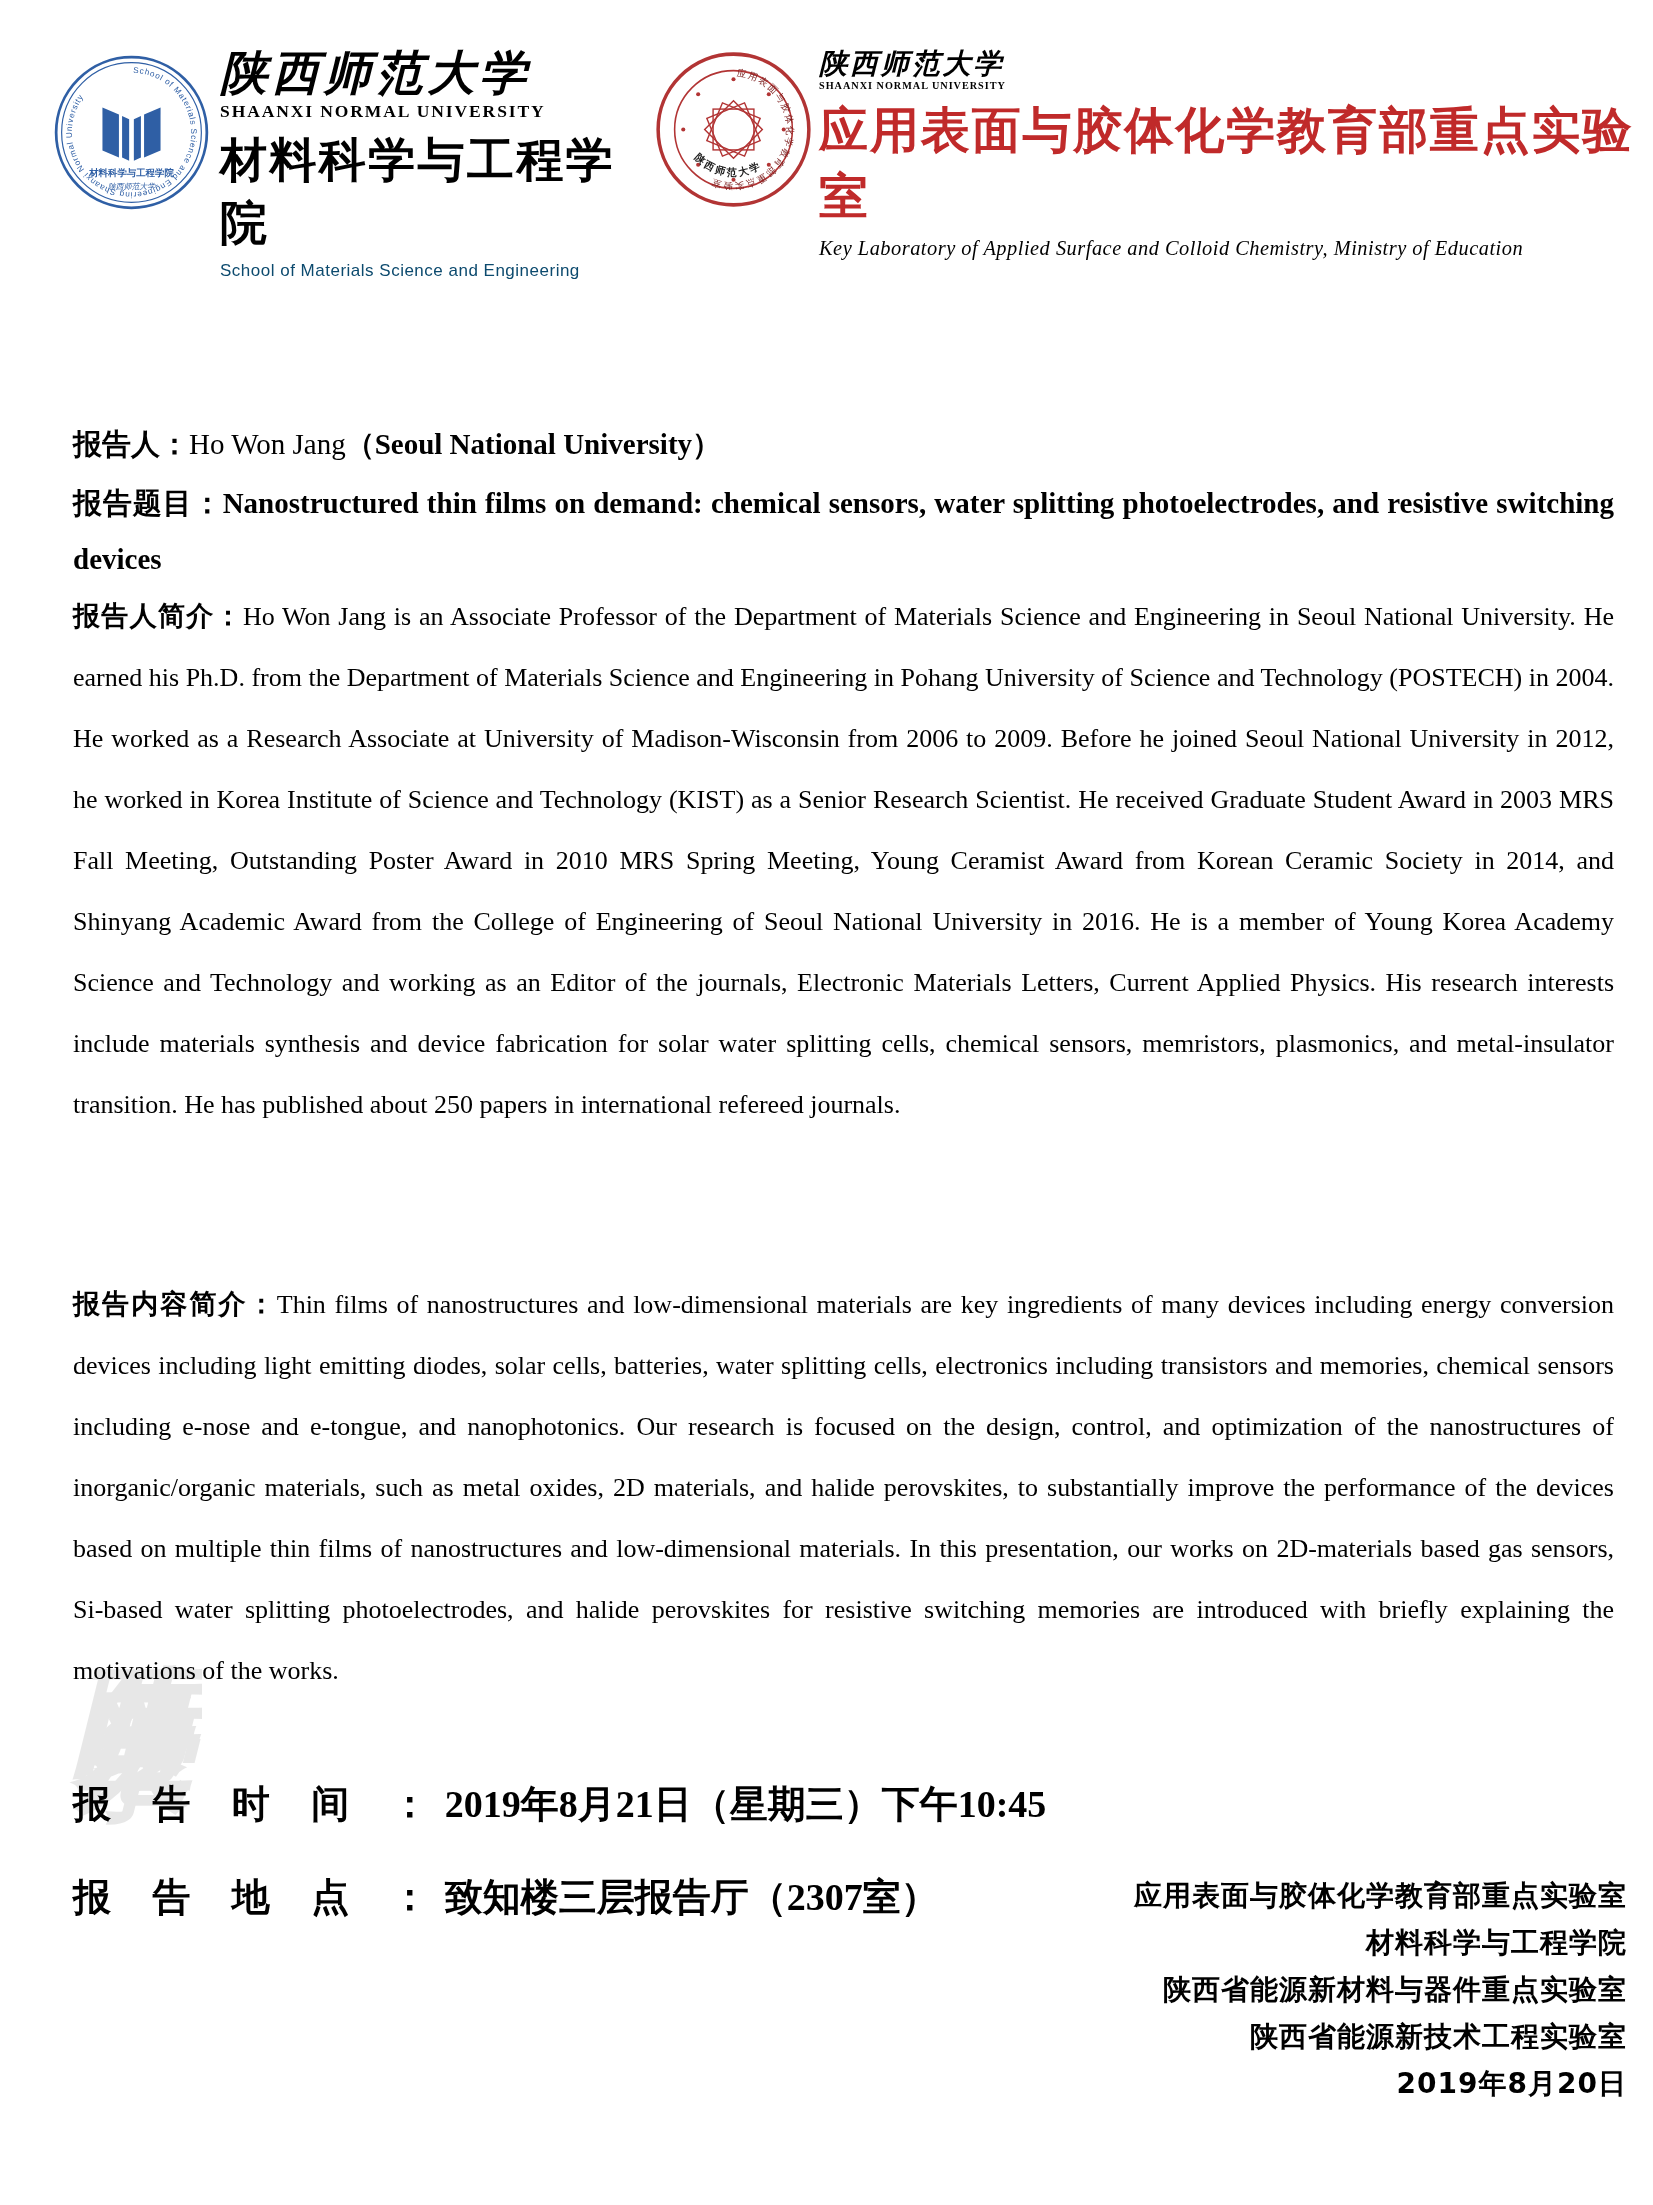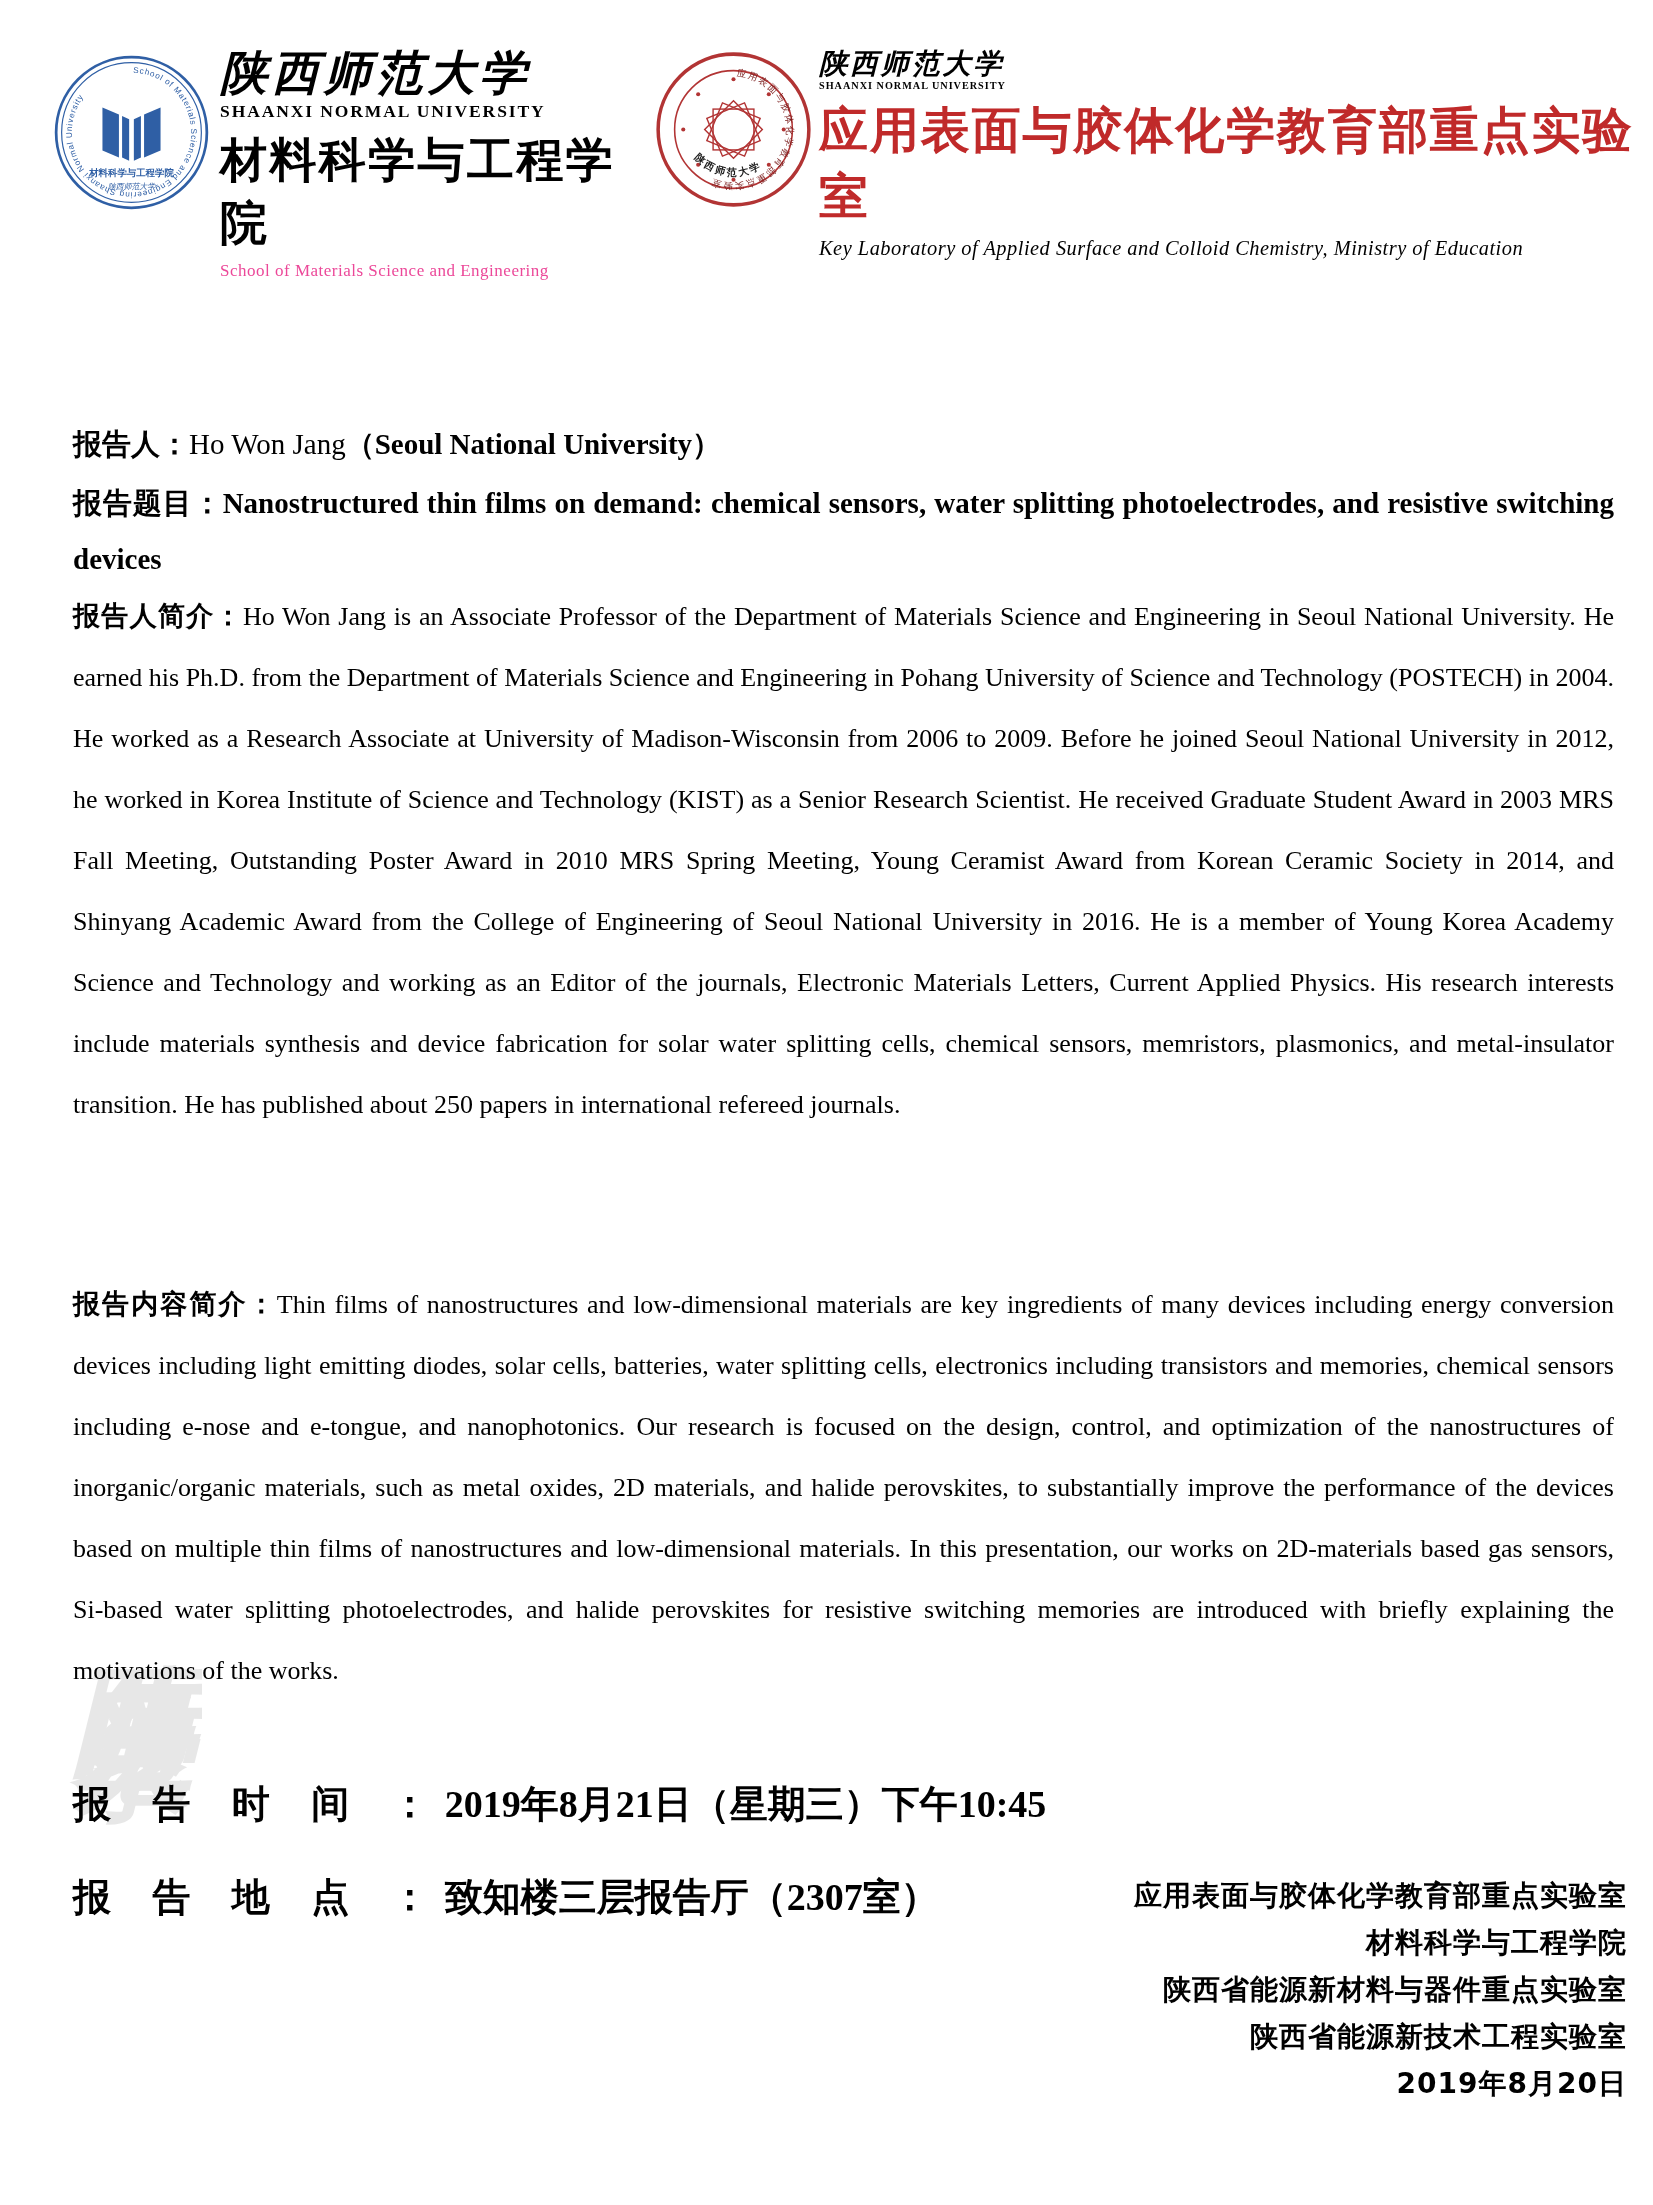--- a/index.html
+++ b/index.html
@@ -21,22 +21,22 @@
     font-family:"DejaVu Serif", serif;
     font-style:italic;font-weight:bold;
     font-size:47px;letter-spacing:4.9px;line-height:1.05;
   }
   .calligraphy.sm{font-size:28px;letter-spacing:2.9px;}
   .univ-en{font-family:"Liberation Serif",serif;font-weight:bold;
     font-size:17.5px;letter-spacing:1.9px;margin-top:3.9px;}
   .univ-en.sm{font-size:10.2px;letter-spacing:1px;margin-top:1.9px;}
   .school-cn{font-family:"DejaVu Sans",sans-serif;font-weight:900;
     font-size:47px;letter-spacing:2.4px;margin-top:6.8px;}
-  .school-en{font-family:Liberation Serif, serif;font-size:17px;
-    color:#ec4899;margin-top:5.8px;letter-spacing:0.5px;}
+  .school-en{font-family:Liberation Sans, sans-serif;font-size:17px;
+    color:#0c4a6e;margin-top:5.8px;letter-spacing:0.5px;}
   .lab-cn{font-family:"DejaVu Sans",sans-serif;font-weight:900;
     font-size:49px;letter-spacing:1.9px;margin-top:6.8px;}
   .lab-en{font-family:"Liberation Serif",serif;font-style:italic;
     font-size:20.4px;margin-top:6.8px;letter-spacing:0.5px;}
   
   .doc-title{
     position:absolute;top:228px;left:0;width:100%;
     text-align:center;font-weight:bold;font-size:77px;line-height:1.1;
     letter-spacing:0.55em;text-indent:0.55em;
   }

